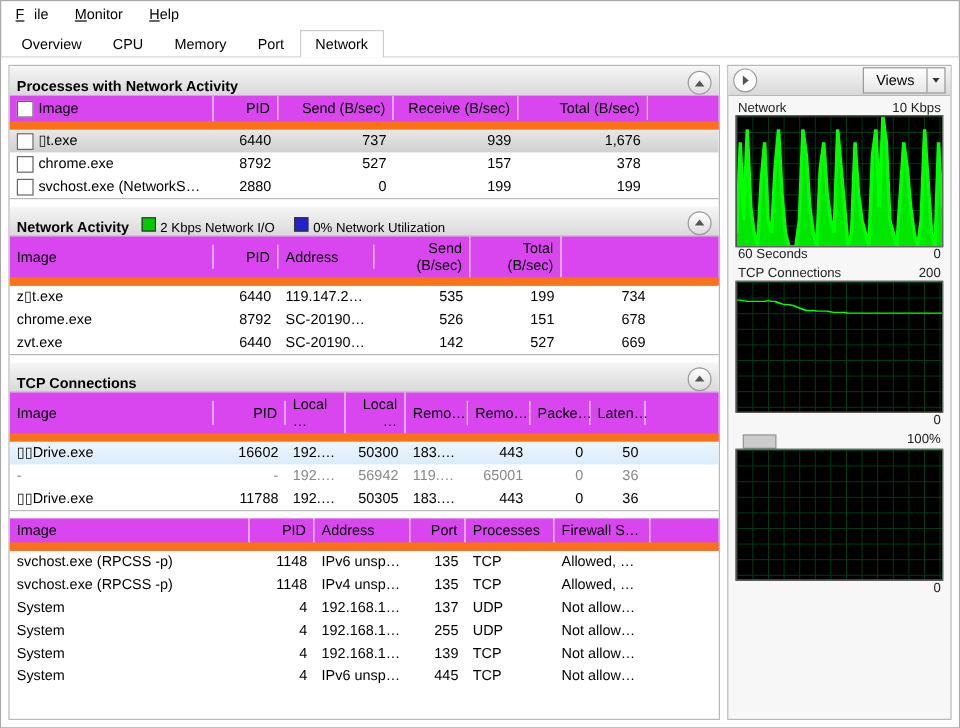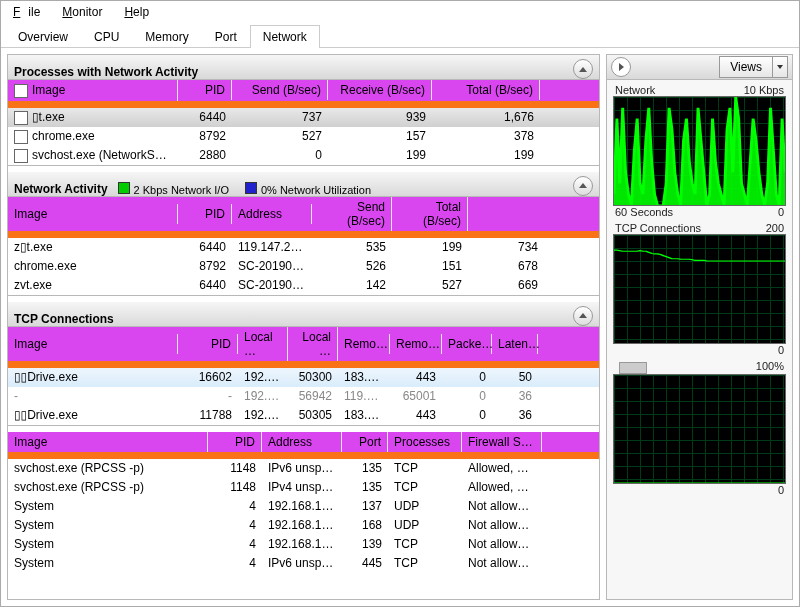--- a/index.html
+++ b/index.html
@@ -248,21 +248,21 @@
               <div class="c c2 r"><span>4</span></div>
               <div class="c c3"><span>192.168.1…</span></div>
               <div class="c c4 r"><span>137</span></div>
               <div class="c c5"><span>UDP</span></div>
               <div class="c c6"><span>Not allow…</span></div>
             </div>
             <div class="trow">
               <div class="c c1"><span>System</span></div>
               <div class="c c2 r"><span>4</span></div>
               <div class="c c3"><span>192.168.1…</span></div>
-              <div class="c c4 r"><span>168</span></div>
+              <div class="c c4 r"><span>255</span></div>
               <div class="c c5"><span>UDP</span></div>
               <div class="c c6"><span>Not allow…</span></div>
             </div>
             <div class="trow">
               <div class="c c1"><span>System</span></div>
               <div class="c c2 r"><span>4</span></div>
               <div class="c c3"><span>192.168.1…</span></div>
               <div class="c c4 r"><span>139</span></div>
               <div class="c c5"><span>TCP</span></div>
               <div class="c c6"><span>Not allow…</span></div>

